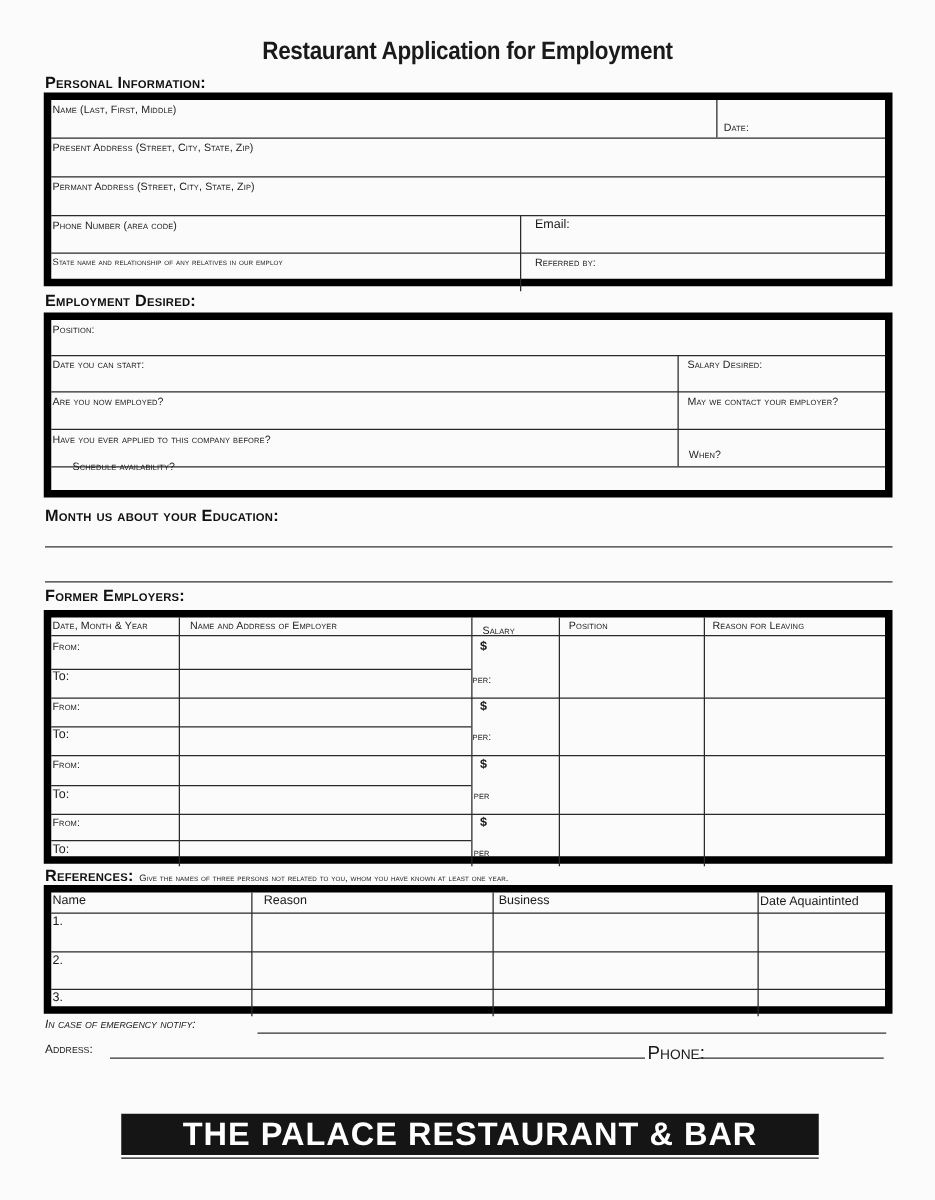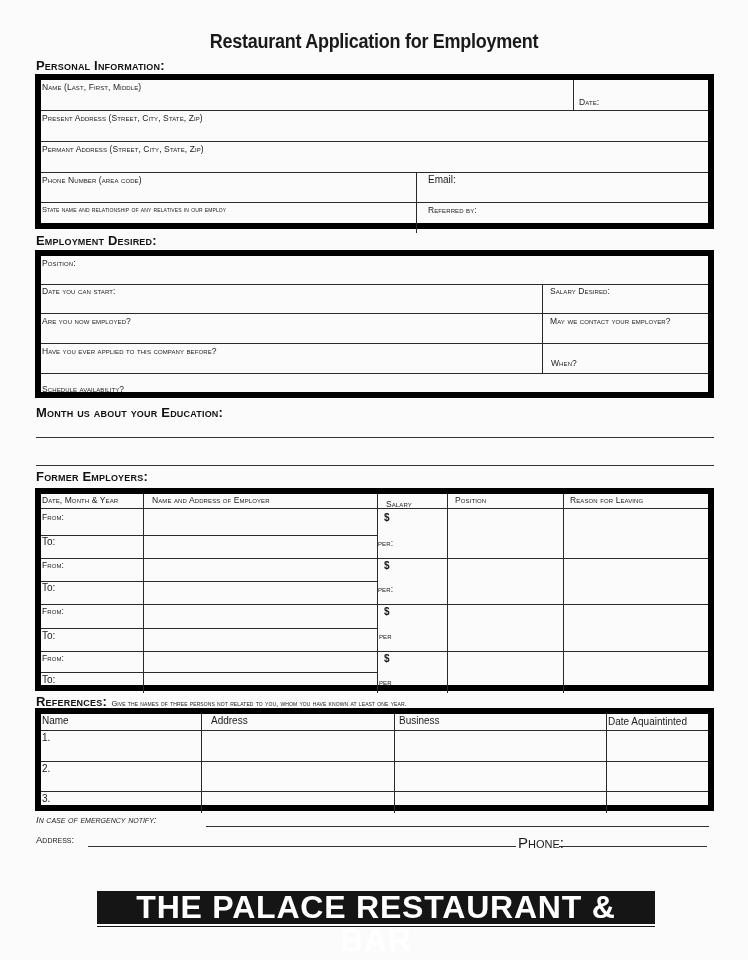--- a/index.html
+++ b/index.html
@@ -8,21 +8,21 @@
   .abs { position: absolute; }
   .title { left: 0; width: 748px; top: 30px; text-align: center; font-family: "Liberation Sans", sans-serif; font-weight: bold; font-size: 20px; letter-spacing: -0.3px; transform: scaleX(0.9); }
   .section-h { font-weight: bold; font-size: 13px; font-variant: small-caps; letter-spacing: 0.2px; color: #111; }
   .box { border: 6px solid #000000; }
   .hline { position: absolute; height: 0; border-top: 1.3px solid #2a2a2a; }
   .vline { position: absolute; width: 0; border-left: 1.3px solid #2a2a2a; }
   .lbl { position: absolute; font-size: 8.5px; font-variant: small-caps; color: #1a1a1a; white-space: nowrap; letter-spacing: 0.1px; }
   .lbl-b { position: absolute; font-size: 10px; color: #1a1a1a; white-space: nowrap; }
   .field { position: absolute; background: transparent; }
   .uline { position: absolute; border-top: 1px solid #333; height: 0; }
-  .banner { left: 97px; top: 891px; width: 558px; height: 33px; background: #151515; color: #fff; font-weight: bold; font-size: 32px; letter-spacing: 0.8px; text-align: center; line-height: 33px; }
+  .banner { left: 97px; top: 891px; width: 558px; height: 33px; background: #151515; color: #fff; font-weight: bold; font-size: 26px; letter-spacing: 0.8px; text-align: center; line-height: 33px; }
   .banner-under { left: 97px; top: 926px; width: 558px; border-top: 1.5px solid #151515; }
 </style>
 </head>
 <body>
 
 <div class="abs title">Restaurant Application for Employment</div>
 
 <div class="abs section-h" style="left:36px; top:58px;">Personal Information:</div>
 <div class="abs box" style="left:35px; top:74px; width:679px; height:155px;">
   <div class="hline" style="left:0; right:0; top:30px;"></div>
@@ -73,21 +73,21 @@
   <span class="lbl" style="left:1px; top:60px;">Are you now employed?</span>
   <div class="field" style="left:0; top:58px; width:501px; height:29px;"></div>
   <span class="lbl" style="left:509px; top:60px;">May we contact your employer?</span>
   <div class="field" style="left:502px; top:58px; width:175px; height:29px;"></div>
 
   <span class="lbl" style="left:1px; top:90px;">Have you ever applied to this company before?</span>
   <div class="field" style="left:0; top:88px; width:501px; height:29px;"></div>
   <span class="lbl" style="left:510px; top:90px;margin-top:12px;">When?</span>
   <div class="field" style="left:502px; top:88px; width:175px; height:29px;"></div>
 
-  <span class="lbl" style="left:1px; top:128px;">Schedule availability?</span>
+  <span class="lbl" style="left:1px; top:112px;padding-left:16px;">Schedule availability?</span>
   <div class="field" style="left:0; top:118px; width:677px; height:28px;"></div>
 </div>
 
 <div class="abs section-h" style="left:36px; top:405px;">Month us about your Education:</div>
 <div class="uline" style="left:36px; width:678px; top:437px;"></div>
 <div class="uline" style="left:36px; width:678px; top:465px;"></div>
 
 <div class="abs section-h" style="left:36px; top:469px;">Former Employers:</div>
 <div class="abs box" style="left:35px; top:488px; width:679px; height:203px;">
 
@@ -164,21 +164,21 @@
 </div>
 <div class="abs box" style="left:35px; top:708px; width:679px; height:103px;">
   <div class="vline" style="left:160px; top:0; height:99px;"></div>
   <div class="vline" style="left:353px; top:0; height:99px;"></div>
   <div class="vline" style="left:565px; top:0; height:99px;"></div>
   <div class="hline" style="left:0; right:0; top:16px;"></div>
   <div class="hline" style="left:0; right:0; top:47px;"></div>
   <div class="hline" style="left:0; right:0; top:77px;"></div>
 
   <span class="lbl-b" style="left:1px; top:1px;">Name</span>
-  <span class="lbl-b" style="left:170px; top:1px;">Address</span>
+  <span class="lbl-b" style="left:170px; top:1px;">Reason</span>
   <span class="lbl-b" style="left:358px; top:1px;">Business</span>
   <span class="lbl-b" style="left:567px; top:2px;">Date Aquaintinted</span>
 
   <span class="lbl-b" style="left:1px; top:18px;">1.</span>
   <div class="field" style="left:0; top:17px; width:160px; height:30px;"></div>
   <div class="field" style="left:161px; top:17px; width:192px; height:30px;"></div>
   <div class="field" style="left:354px; top:17px; width:211px; height:30px;"></div>
   <div class="field" style="left:566px; top:17px; width:111px; height:30px;"></div>
 
   <span class="lbl-b" style="left:1px; top:49px;">2.</span>

